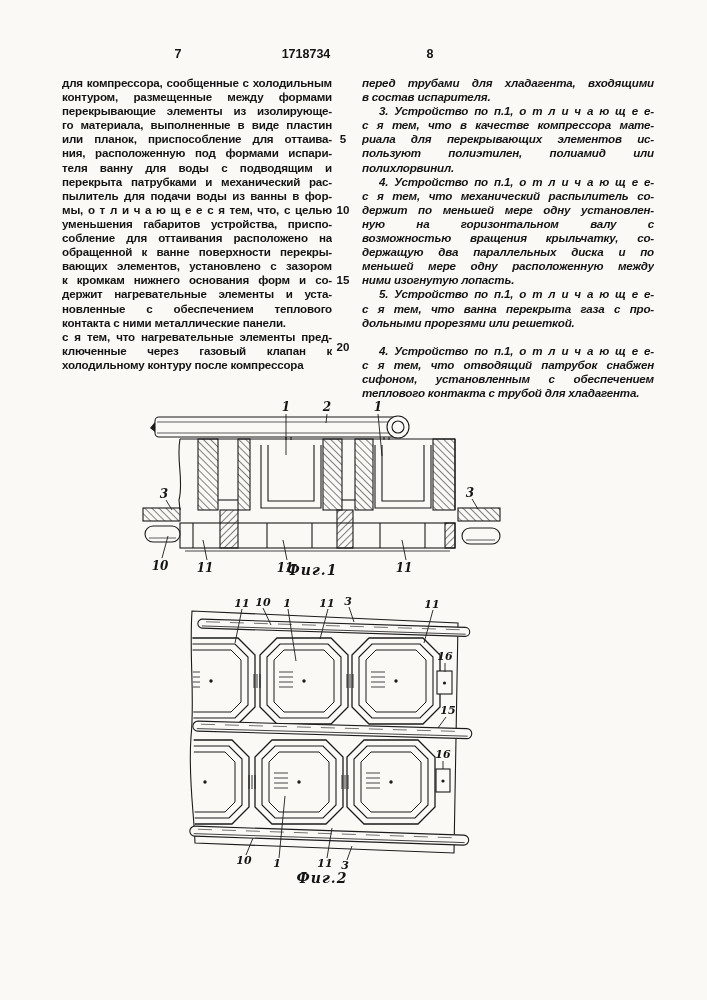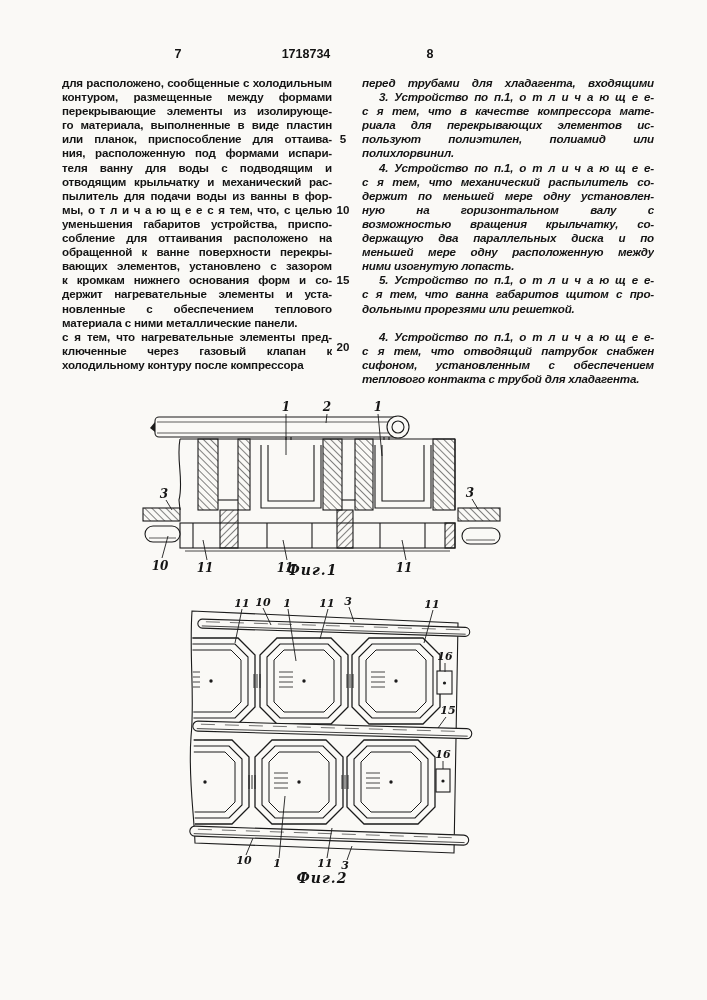--- a/index.html
+++ b/index.html
@@ -21,59 +21,60 @@
 </head>
 <body>
 
 <div class="page">
 
   <div class="hdr" style="left:158px;width:40px;">7</div>
   <div class="hdr" style="left:260px;width:92px;">1718734</div>
   <div class="hdr" style="left:410px;width:40px;">8</div>
 
   <div class="col" style="left:62px;width:270px;">
-      <div class="line j">для расположено, сообщенные с холодильным</div>
+      <div class="line j">для компрессора, сообщенные с холодильным</div>
       <div class="line j">контуром, размещенные между формами</div>
       <div class="line j">перекрывающие элементы из изолирующе-</div>
       <div class="line j">го материала, выполненные в виде пластин</div>
       <div class="line j">или планок, приспособление для оттаива-</div>
       <div class="line j">ния, расположенную под формами испари-</div>
       <div class="line j">теля ванну для воды с подводящим и</div>
-      <div class="line j">отводящим крыльчатку и механический рас-</div>
+      <div class="line j">перекрыта патрубками и механический рас-</div>
       <div class="line j">пылитель для подачи воды из ванны в фор-</div>
       <div class="line j">мы, о т л и ч а ю щ е е с я тем, что, с целью</div>
       <div class="line j">уменьшения габаритов устройства, приспо-</div>
       <div class="line j">собление для оттаивания расположено на</div>
       <div class="line j">обращенной к ванне поверхности перекры-</div>
       <div class="line j">вающих элементов, установлено с зазором</div>
       <div class="line j">к кромкам нижнего основания форм и со-</div>
       <div class="line j">держит нагревательные элементы и уста-</div>
       <div class="line j">новленные с обеспечением теплового</div>
-      <div class="line">материала с ними металлические панели.</div>
+      <div class="line">контакта с ними металлические панели.</div>
       <div class="line j">с я тем, что нагревательные элементы пред-</div>
       <div class="line j">ключенные через газовый клапан к</div>
       <div class="line">холодильному контуру после компрессора</div>
     </div>
   <div class="col" style="left:362px;width:292px;font-style:italic;">
       <div class="line j">перед трубами для хладагента, входящими</div>
+      <div class="line">в состав испарителя.</div>
       <div class="line j i">3. Устройство по п.1, о т л и ч а ю щ е е-</div>
       <div class="line j">с я тем, что в качестве компрессора мате-</div>
       <div class="line j">риала для перекрывающих элементов ис-</div>
       <div class="line j">пользуют полиэтилен, полиамид или</div>
       <div class="line">полихлорвинил.</div>
       <div class="line j i">4. Устройство по п.1, о т л и ч а ю щ е е-</div>
       <div class="line j">с я тем, что механический распылитель со-</div>
       <div class="line j">держит по меньшей мере одну установлен-</div>
       <div class="line j">ную на горизонтальном валу с</div>
       <div class="line j">возможностью вращения крыльчатку, со-</div>
       <div class="line j">держащую два параллельных диска и по</div>
       <div class="line j">меньшей мере одну расположенную между</div>
       <div class="line">ними изогнутую лопасть.</div>
       <div class="line j i">5. Устройство по п.1, о т л и ч а ю щ е е-</div>
-      <div class="line j">с я тем, что ванна габаритов щитом с про-</div>
+      <div class="line j">с я тем, что ванна перекрыта газа с про-</div>
       <div class="line">дольными прорезями или решеткой.</div>
       <div class="line">&nbsp;</div>
       <div class="line j i">4. Устройство по п.1, о т л и ч а ю щ е е-</div>
       <div class="line j">с я тем, что отводящий патрубок снабжен</div>
       <div class="line j">сифоном, установленным с обеспечением</div>
       <div class="line">теплового контакта с трубой для хладагента.</div>
     </div>
   <div id="gutter">
       <div class="gnum" style="top: 132px;">5</div>
       <div class="gnum" style="top: 203px;">10</div>

